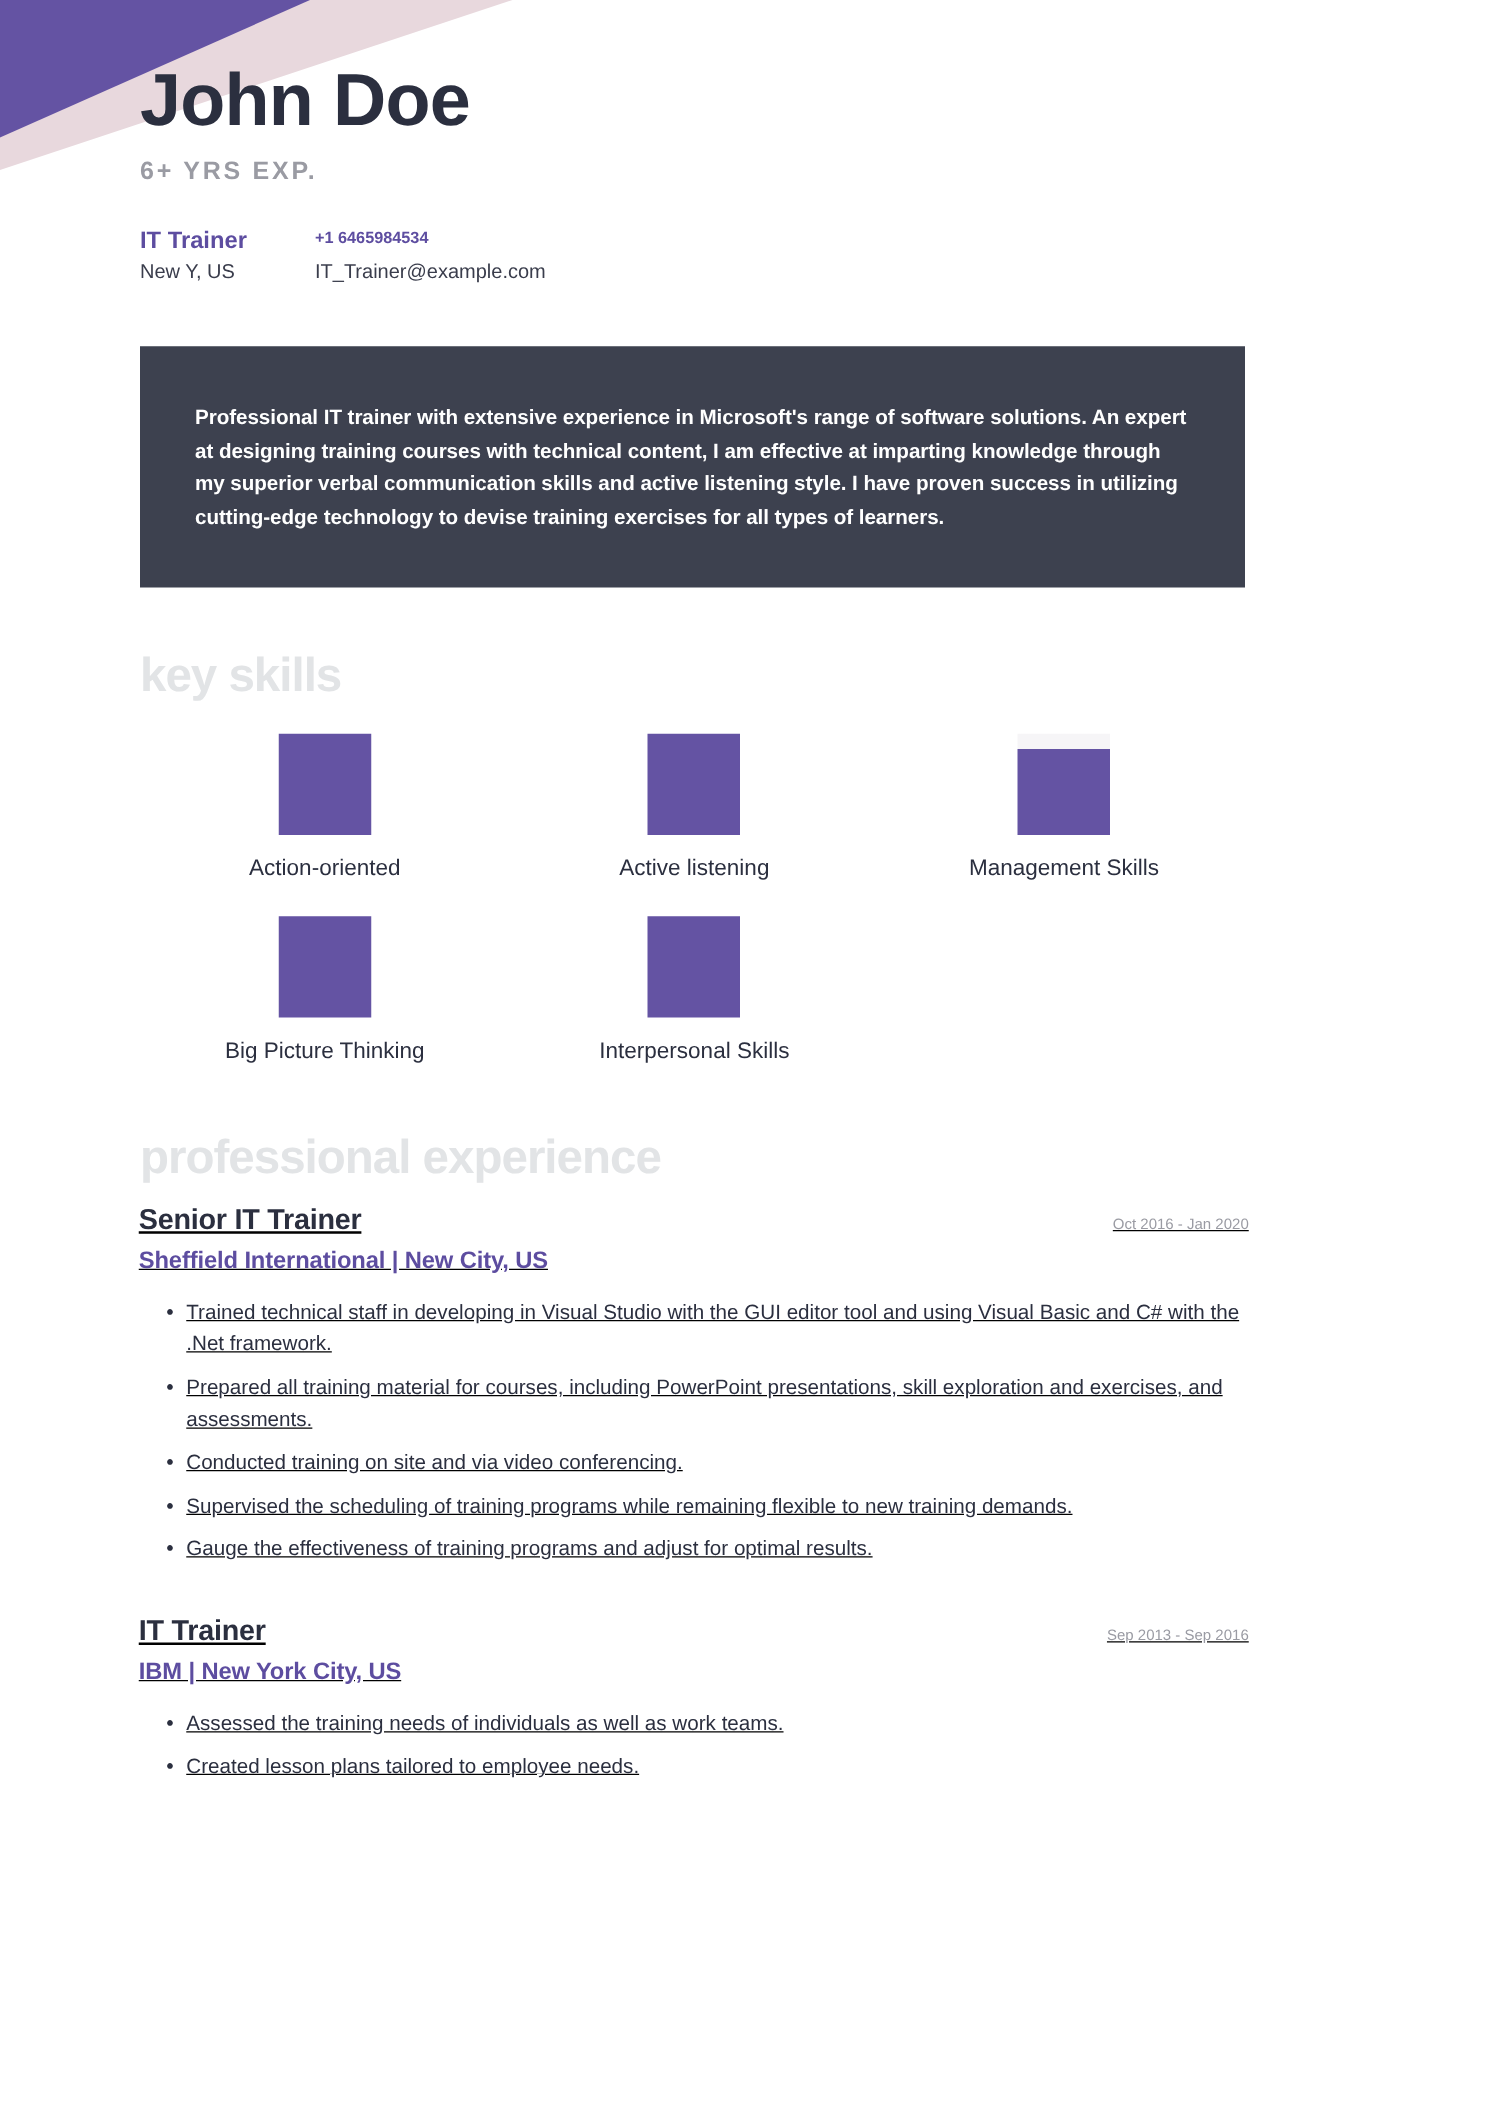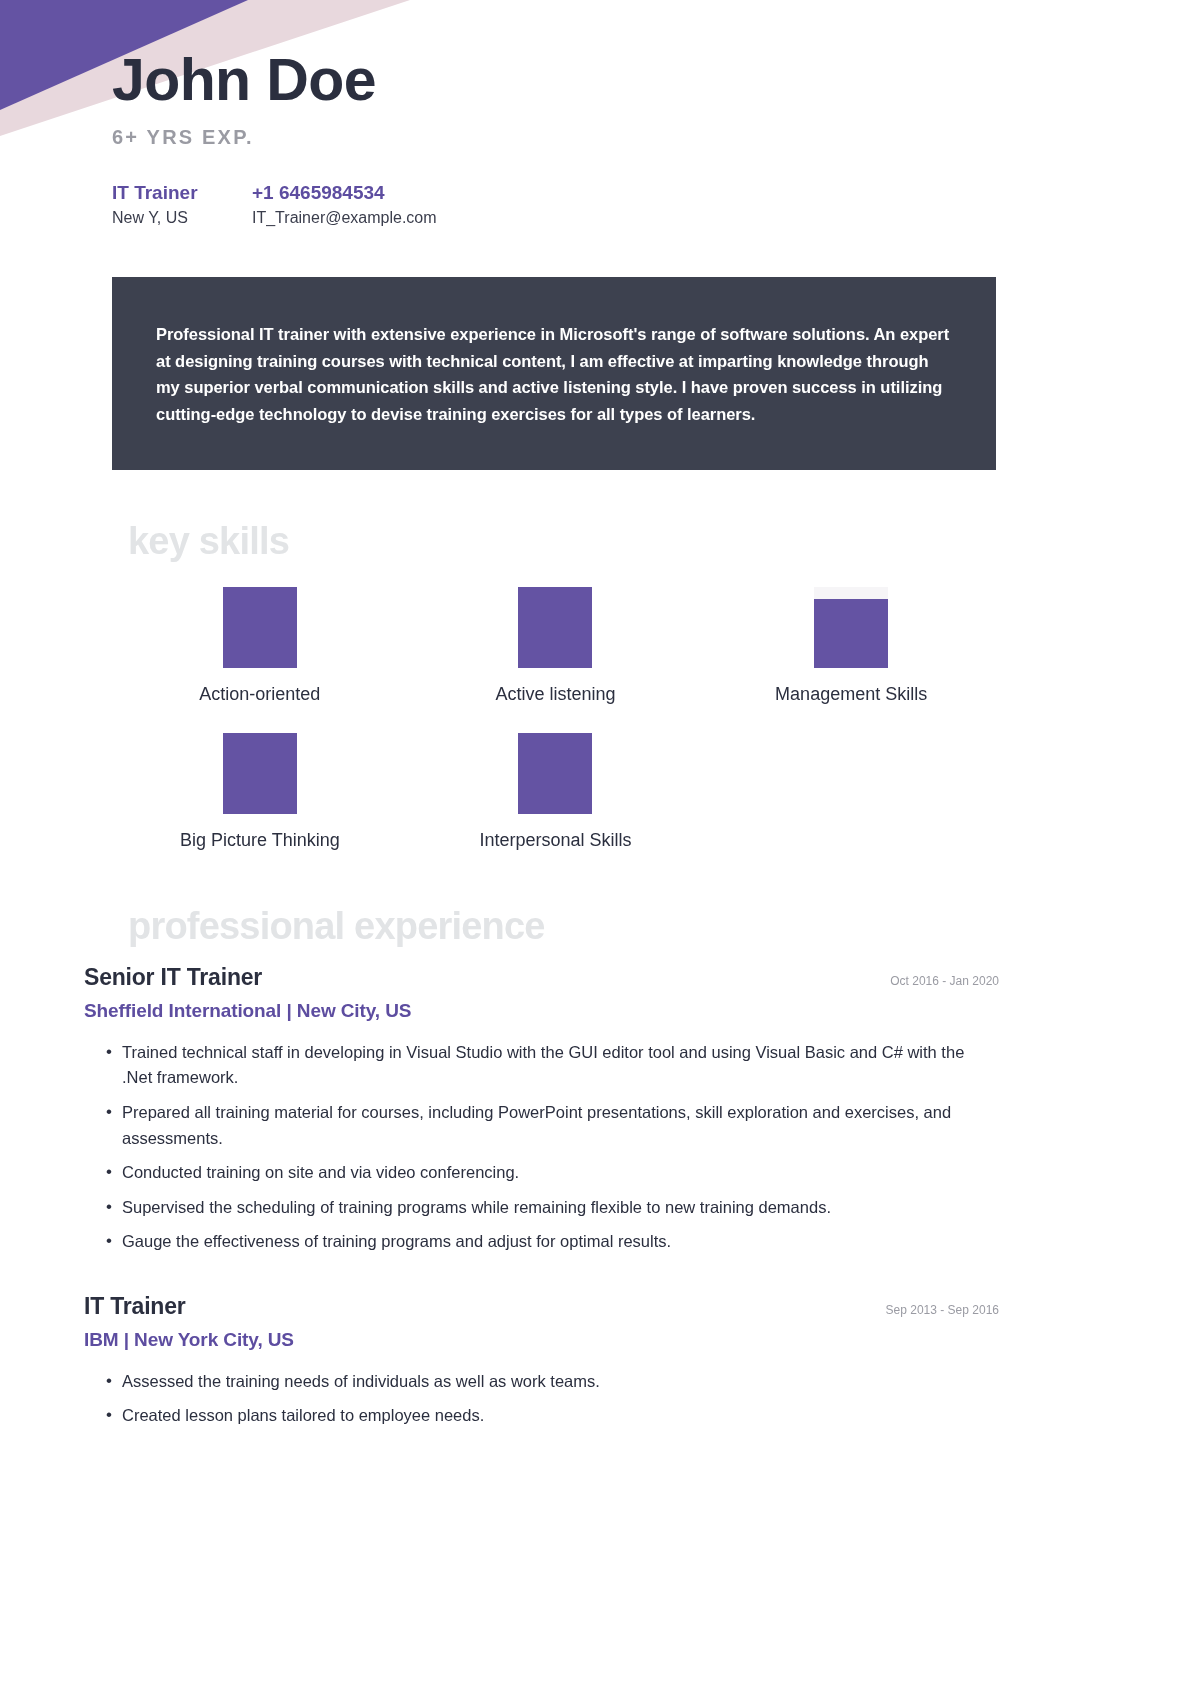--- a/index.html
+++ b/index.html
@@ -42,21 +42,21 @@
     display: grid;
     grid-template-columns: 140px auto;
     row-gap: 5px;
   }
   .contact-role {
     font-size: 19px;
     font-weight: bold;
     color: #5d4da0;
   }
   .contact-phone {
-    font-size: 19px;
+    font-size: 13px;
     font-weight: bold;
     color: #5d4da0;
   }
   .contact-loc {
     font-size: 16px;
     color: #3a3d4c;
     font-weight: 400;
   }
   .contact-mail {
     font-size: 16px;
@@ -78,21 +78,21 @@
     margin: 0;
     letter-spacing: -0.05px;
   }
 
   
   .section-heading {
     font-size: 38px;
     font-weight: bold;
     color: #e2e4e6;
     letter-spacing: -0.8px;
-    margin: 16px;
+    margin: 0;
     padding: 0 0 0 112px;
   }
   .skills-section { margin-top: 50px; }
   .exp-section { margin-top: 54px; }
 
   
   .skills-grid {
     margin-top: 24px;
     padding: 0 192px 0 112px;
     display: grid;
@@ -116,21 +116,21 @@
   .skill-label {
     margin-top: 16px;
     font-size: 18px;
     color: #2b2f3f;
     font-weight: 400;
     text-align: center;
     white-space: nowrap;
   }
 
   
-  .jobs { padding: 0 192px 0 84px; margin-top: 14px; }
+  .jobs { padding: 0 192px 0 111px; margin-top: 14px; text-decoration: underline; }
   .job { margin-top: 6px; }
   .job + .job { margin-top: 38px; }
   .job-top {
     display: flex;
     align-items: baseline;
     justify-content: space-between;
   }
   .job-title {
     font-size: 23px;
     font-weight: bold;

